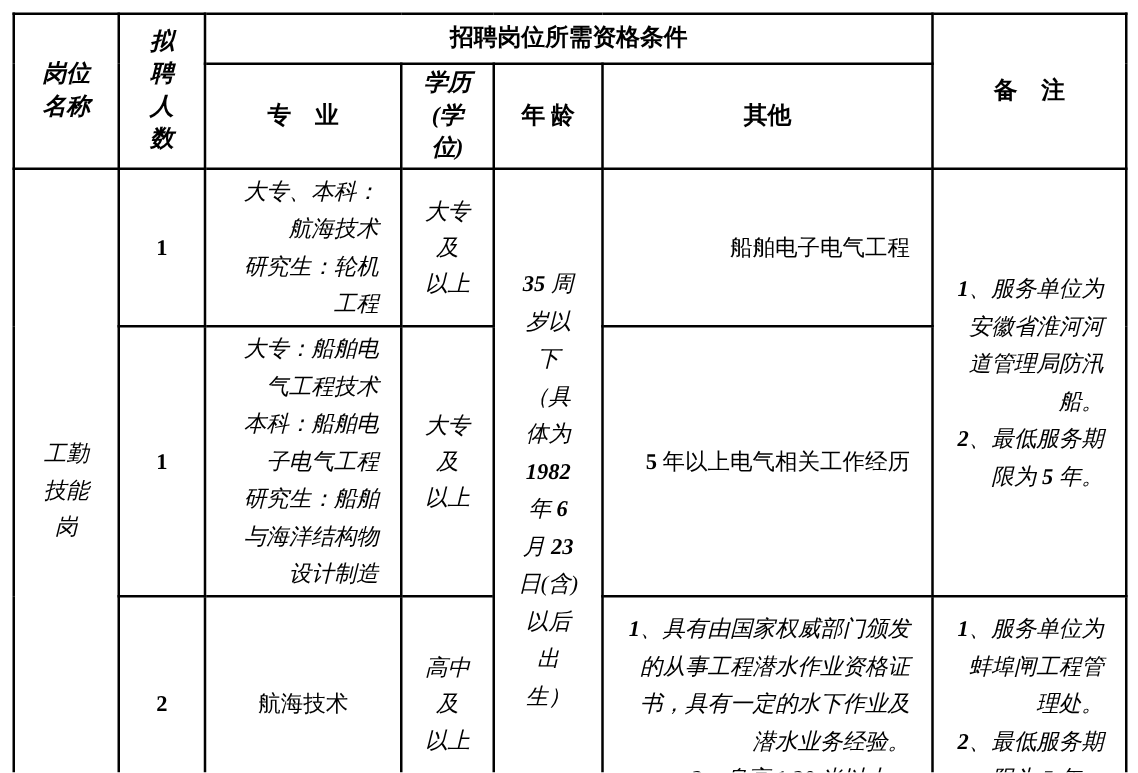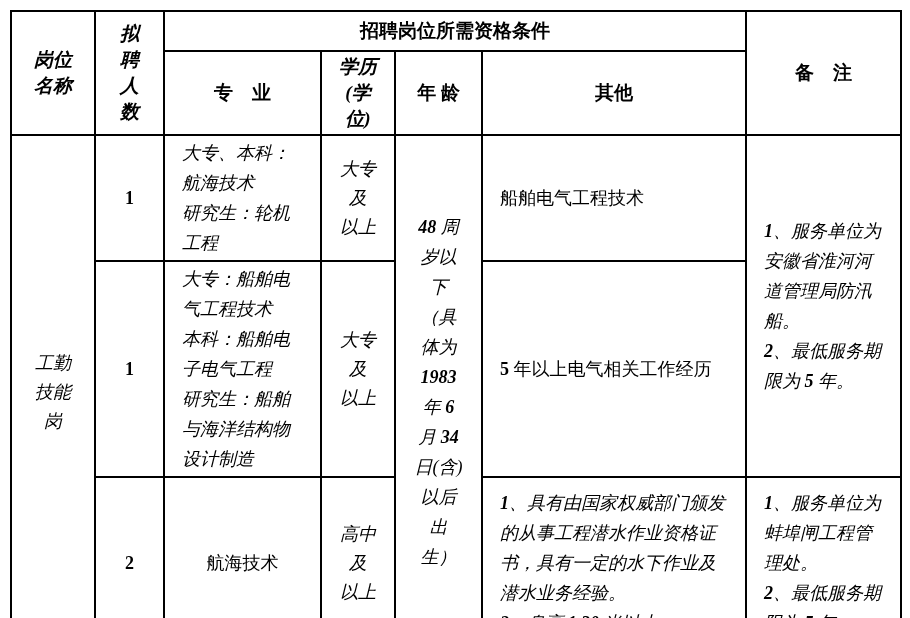--- a/index.html
+++ b/index.html
@@ -26,21 +26,21 @@
   }
   table.recruit th{
     font-weight:bold;
     font-size:19px;
     text-align:center;
     line-height:26px;
   }
   .title-cell{font-size:20px;}
   .pre{white-space:pre-line;font-style:italic;}
   .c{text-align:center;}
-  .l{text-align:left;border-radius:25px;}
+  .l{text-align:right;border-radius:25px;}
   .body-cell{line-height:29px;}
   .major-cell{padding:2px 4px;line-height:30px;}
   .age-cell{padding:2px 2px;line-height:30px;}
   .remarks-cell{padding:2px 4px;line-height:30px;margin-top:30px;}
   .other-big{padding:2px 4px;line-height:30px;margin-left:24px;}
   .r-h1{height:40px;}
   .r-h2{height:68px;}
   .r1{height:108px;}
   .r2{height:210px;}
   .r3{height:172px;}
@@ -77,22 +77,22 @@
         <th>其他</th>
       </tr>
       <tr class="r1">
         <td rowspan="3" class="c pre body-cell">工勤
 技能岗</td>
         <td class="c body-cell"><b>1</b></td>
         <td class="l pre major-cell">大专、本科：航海技术
 研究生：轮机工程</td>
         <td class="c pre body-cell">大专及
 以上</td>
-        <td rowspan="3" class="c pre age-cell"><b>48</b> 周岁以下（具体为 <b>1983</b> 年 <b>6</b> 月 <b>34</b> 日(含)以后出生）</td>
-        <td class="l body-cell">船舶电气工程技术</td>
+        <td rowspan="3" class="c pre age-cell"><b>35</b> 周岁以下（具体为 <b>1982</b> 年 <b>6</b> 月 <b>23</b> 日(含)以后出生）</td>
+        <td class="l body-cell">船舶电子电气工程</td>
         <td rowspan="2" class="l pre remarks-cell"><b>1</b>、服务单位为安徽省淮河河道管理局防汛船。
 <b>2</b>、最低服务期限为 <b>5</b> 年。</td>
       </tr>
       <tr class="r2">
         <td class="c body-cell"><b>1</b></td>
         <td class="l pre major-cell">大专：船舶电气工程技术
 本科：船舶电子电气工程
 研究生：船舶与海洋结构物设计制造</td>
         <td class="c pre body-cell">大专及
 以上</td>

